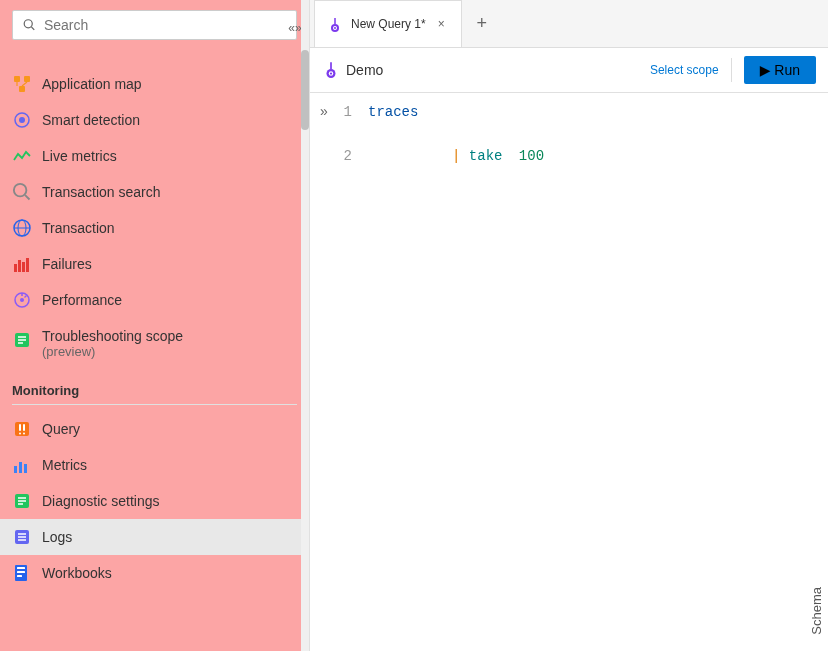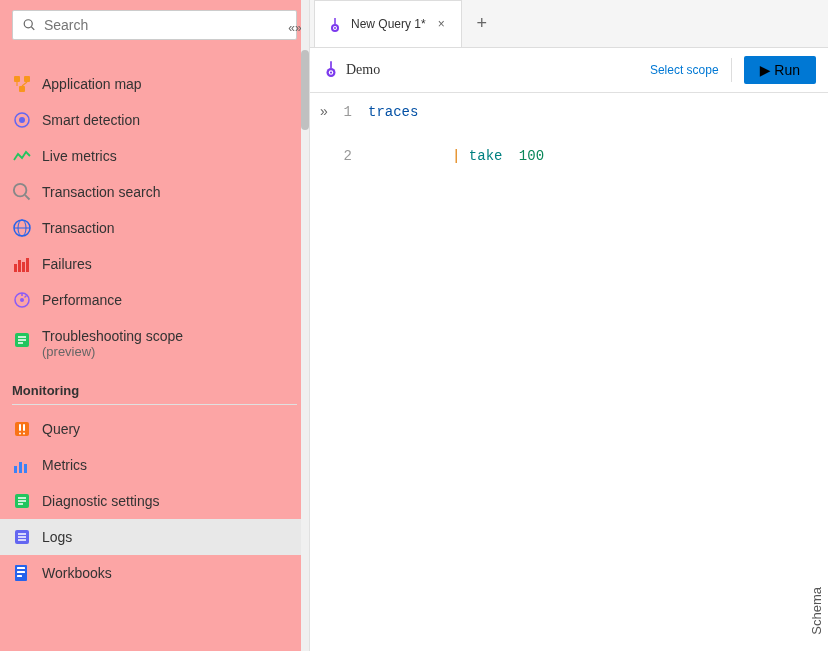--- a/index.html
+++ b/index.html
@@ -164,21 +164,20 @@
       border-bottom: 1px solid #e0e0e0;
       gap: 12px;
     }
 
     .demo-label {
       display: flex;
       align-items: center;
       gap: 6px;
       color: #333;
       font-size: 14px;
-      font-family: Liberation Serif, serif;
     }
 
     .select-scope-btn {
       color: #0078d4;
       font-size: 12px;
       cursor: pointer;
       text-decoration: none;
       background: none;
       border: none;
       padding: 0;

